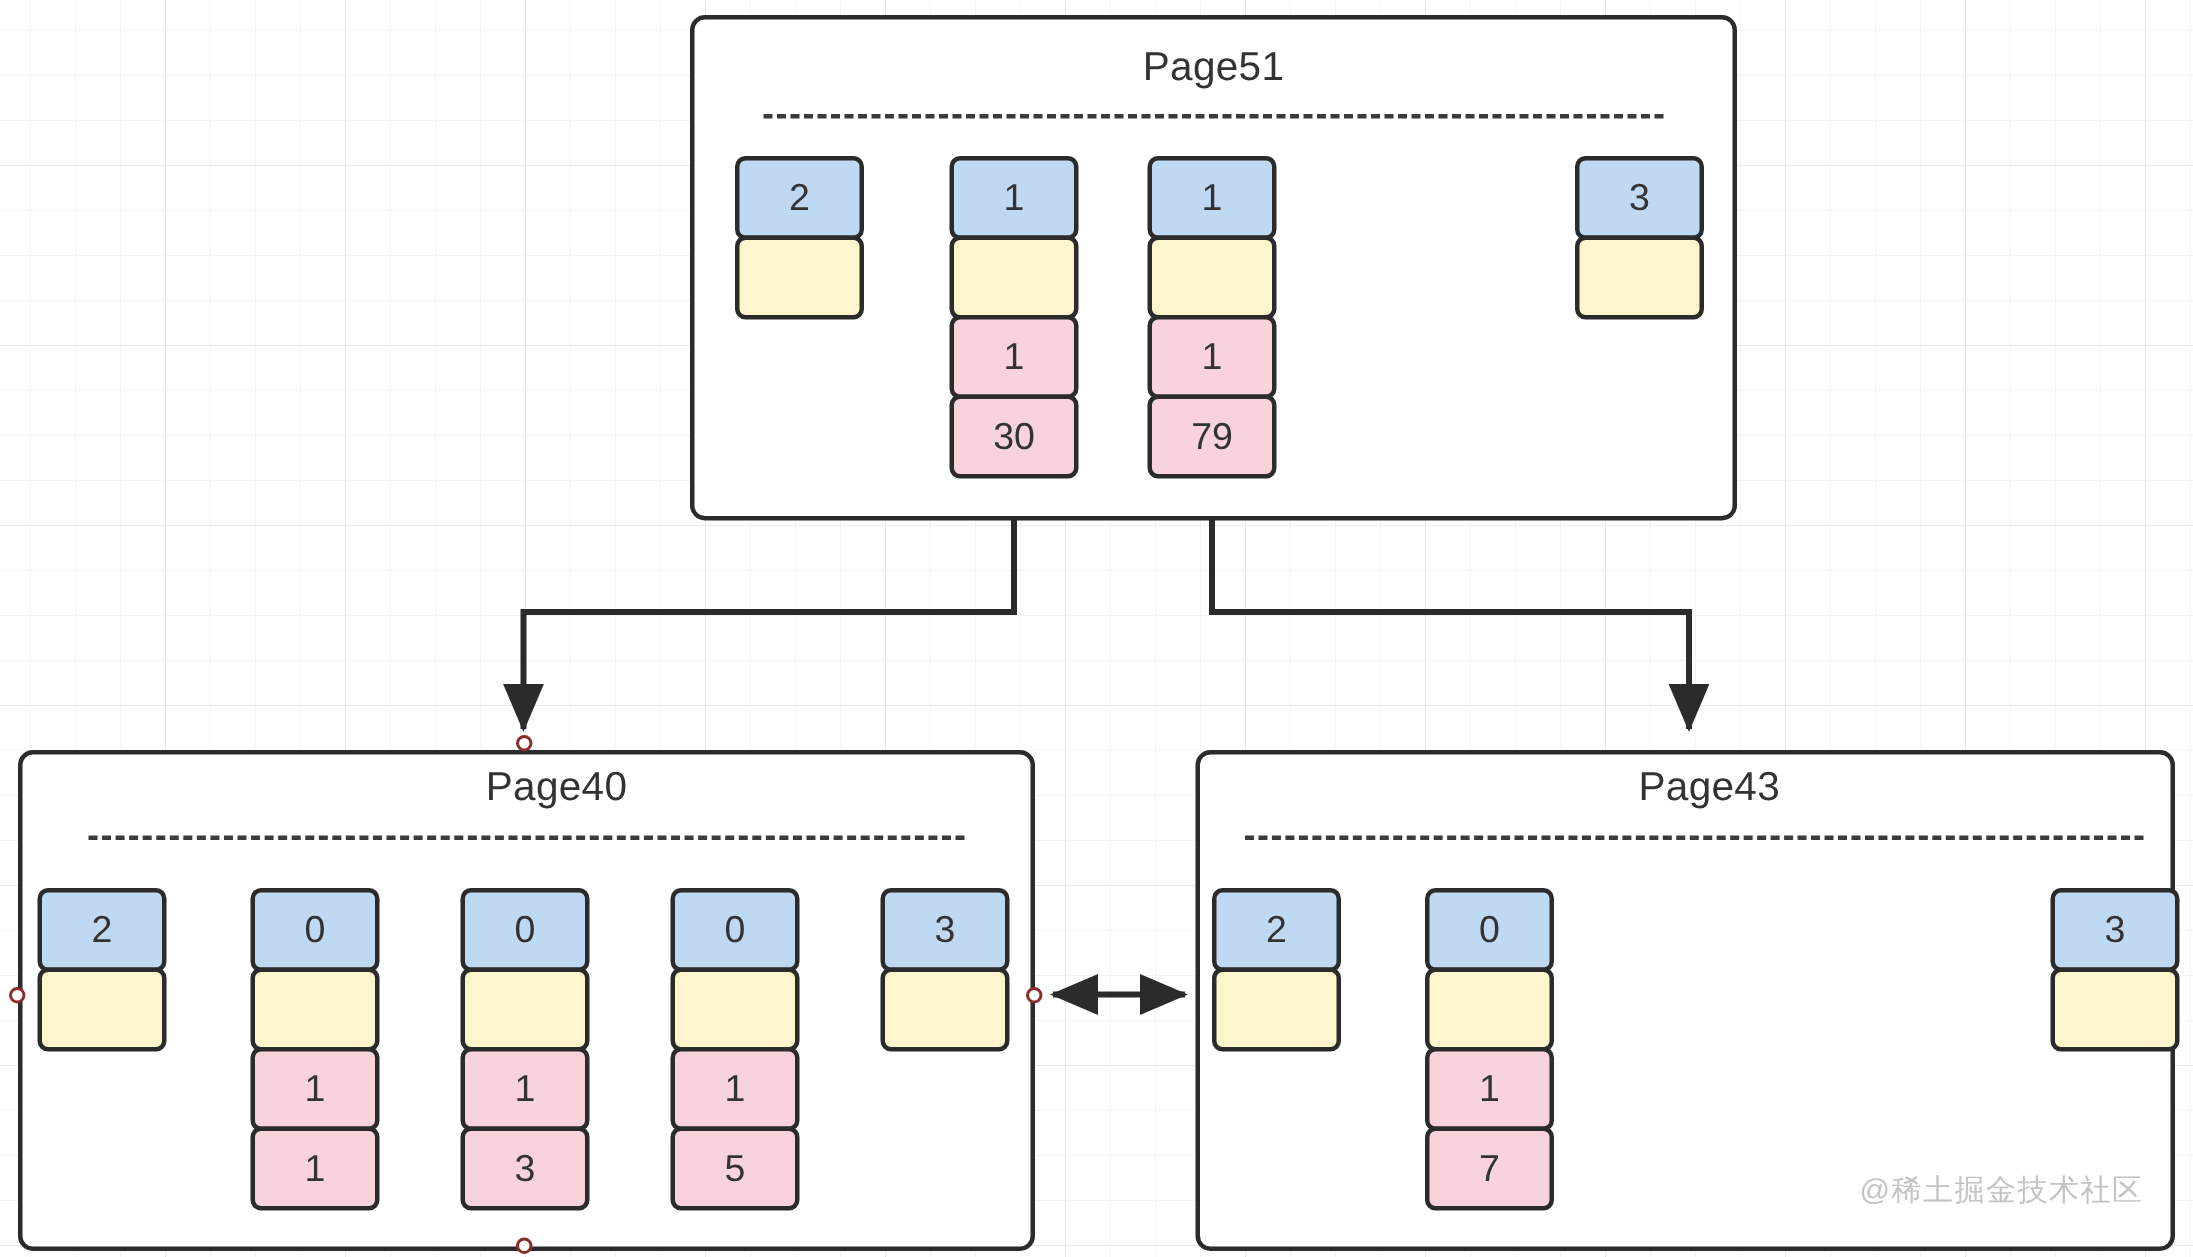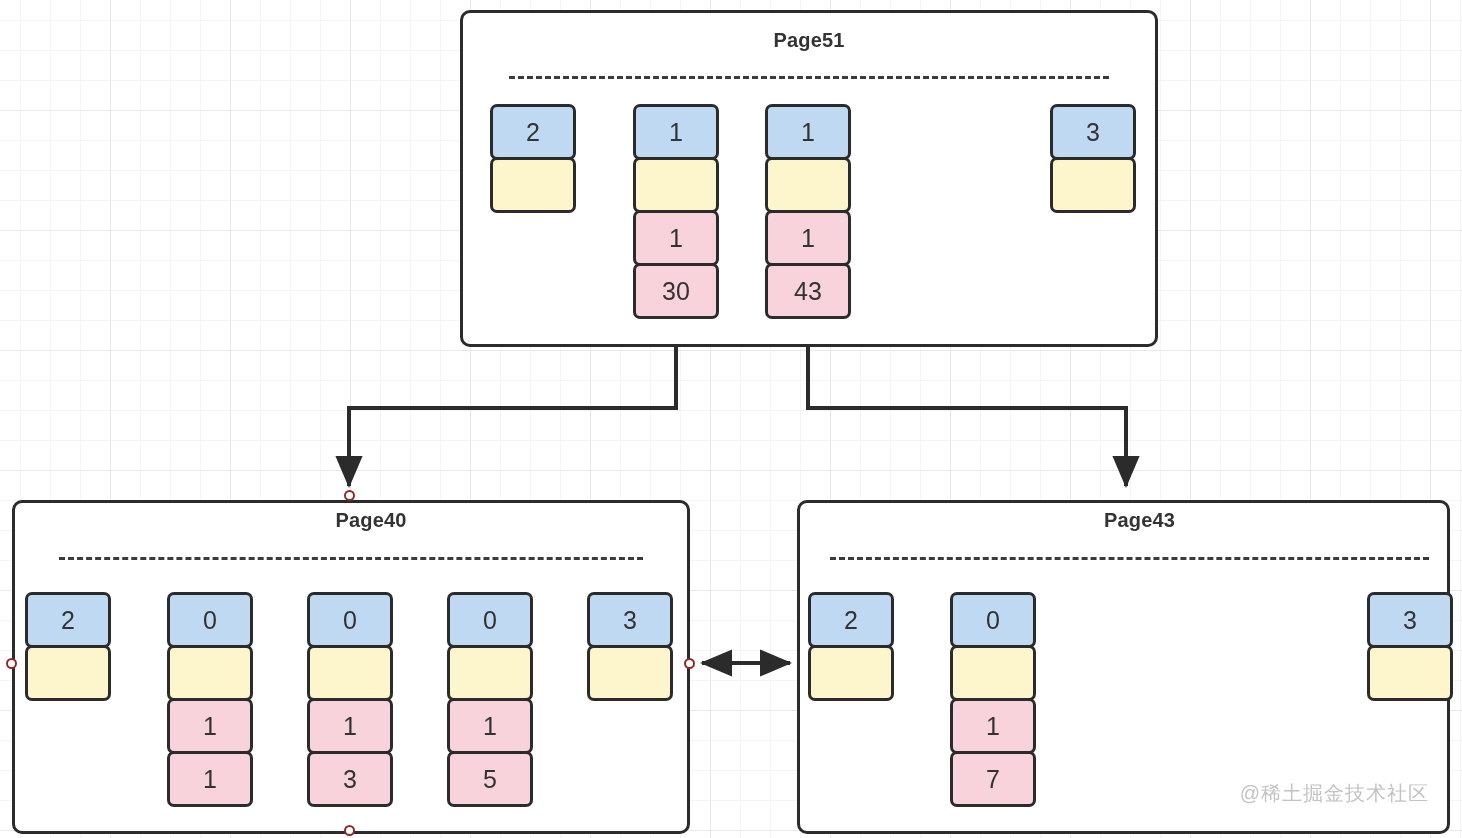--- a/index.html
+++ b/index.html
@@ -29,25 +29,24 @@
     box-sizing: border-box;
     border: 3px solid #2b2b2b;
     border-radius: 10px;
     background: #ffffff;
   }
   .page-title {
     position: absolute;
     left: 0;
     right: 0;
     text-align: center;
-    font-size: 20px;
+    font-size: 27px;
     color: #333333;
     letter-spacing: .2px;
     white-space: nowrap;
-    font-weight: bold;
   }
   .page-rule {
     position: absolute;
     height: 0;
     border-top: 3px dashed #3b3b3b;
   }
 
   
   .cell-stack {
     position: absolute;
@@ -155,21 +154,21 @@
     <div class="cell blue">1</div>
     <div class="cell yellow"></div>
     <div class="cell pink">1</div>
     <div class="cell pink">30</div>
   </div>
 
   <div class="cell-stack" style="left:765px; top:104px;">
     <div class="cell blue">1</div>
     <div class="cell yellow"></div>
     <div class="cell pink">1</div>
-    <div class="cell pink">43</div>
+    <div class="cell pink">79</div>
   </div>
 
   <div class="cell-stack" style="left:1050px; top:104px;">
     <div class="cell blue">3</div>
     <div class="cell yellow"></div>
   </div>
 
   <div class="page-box" style="left:12px; top:500px; width:678px; height:334px;">
     <div class="page-title" style="top:6px;padding-left:40px;">Page40</div>
     <div class="page-rule" style="left:44px; right:44px; top:54px;"></div>

